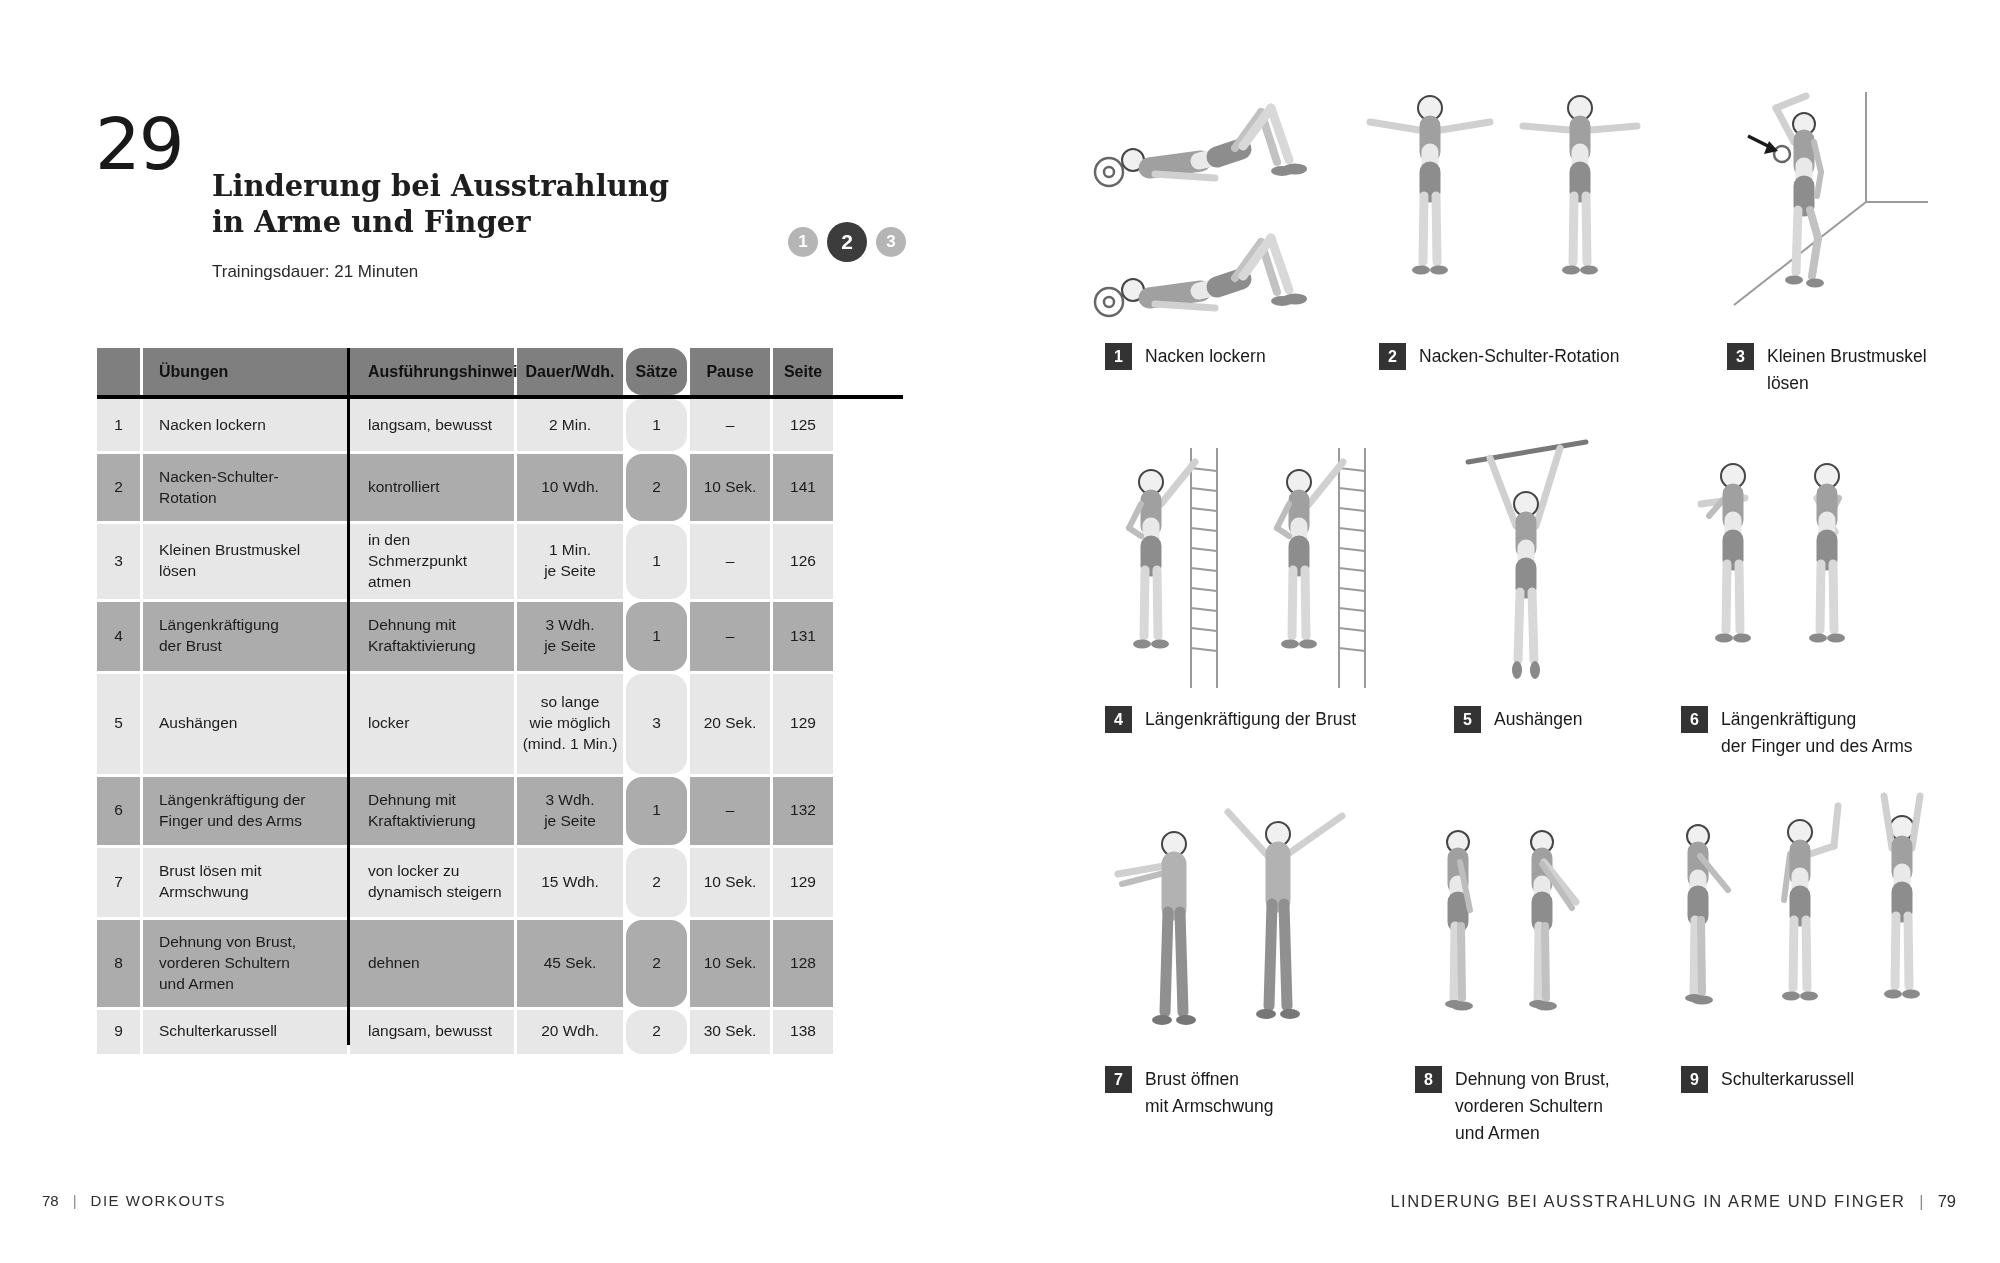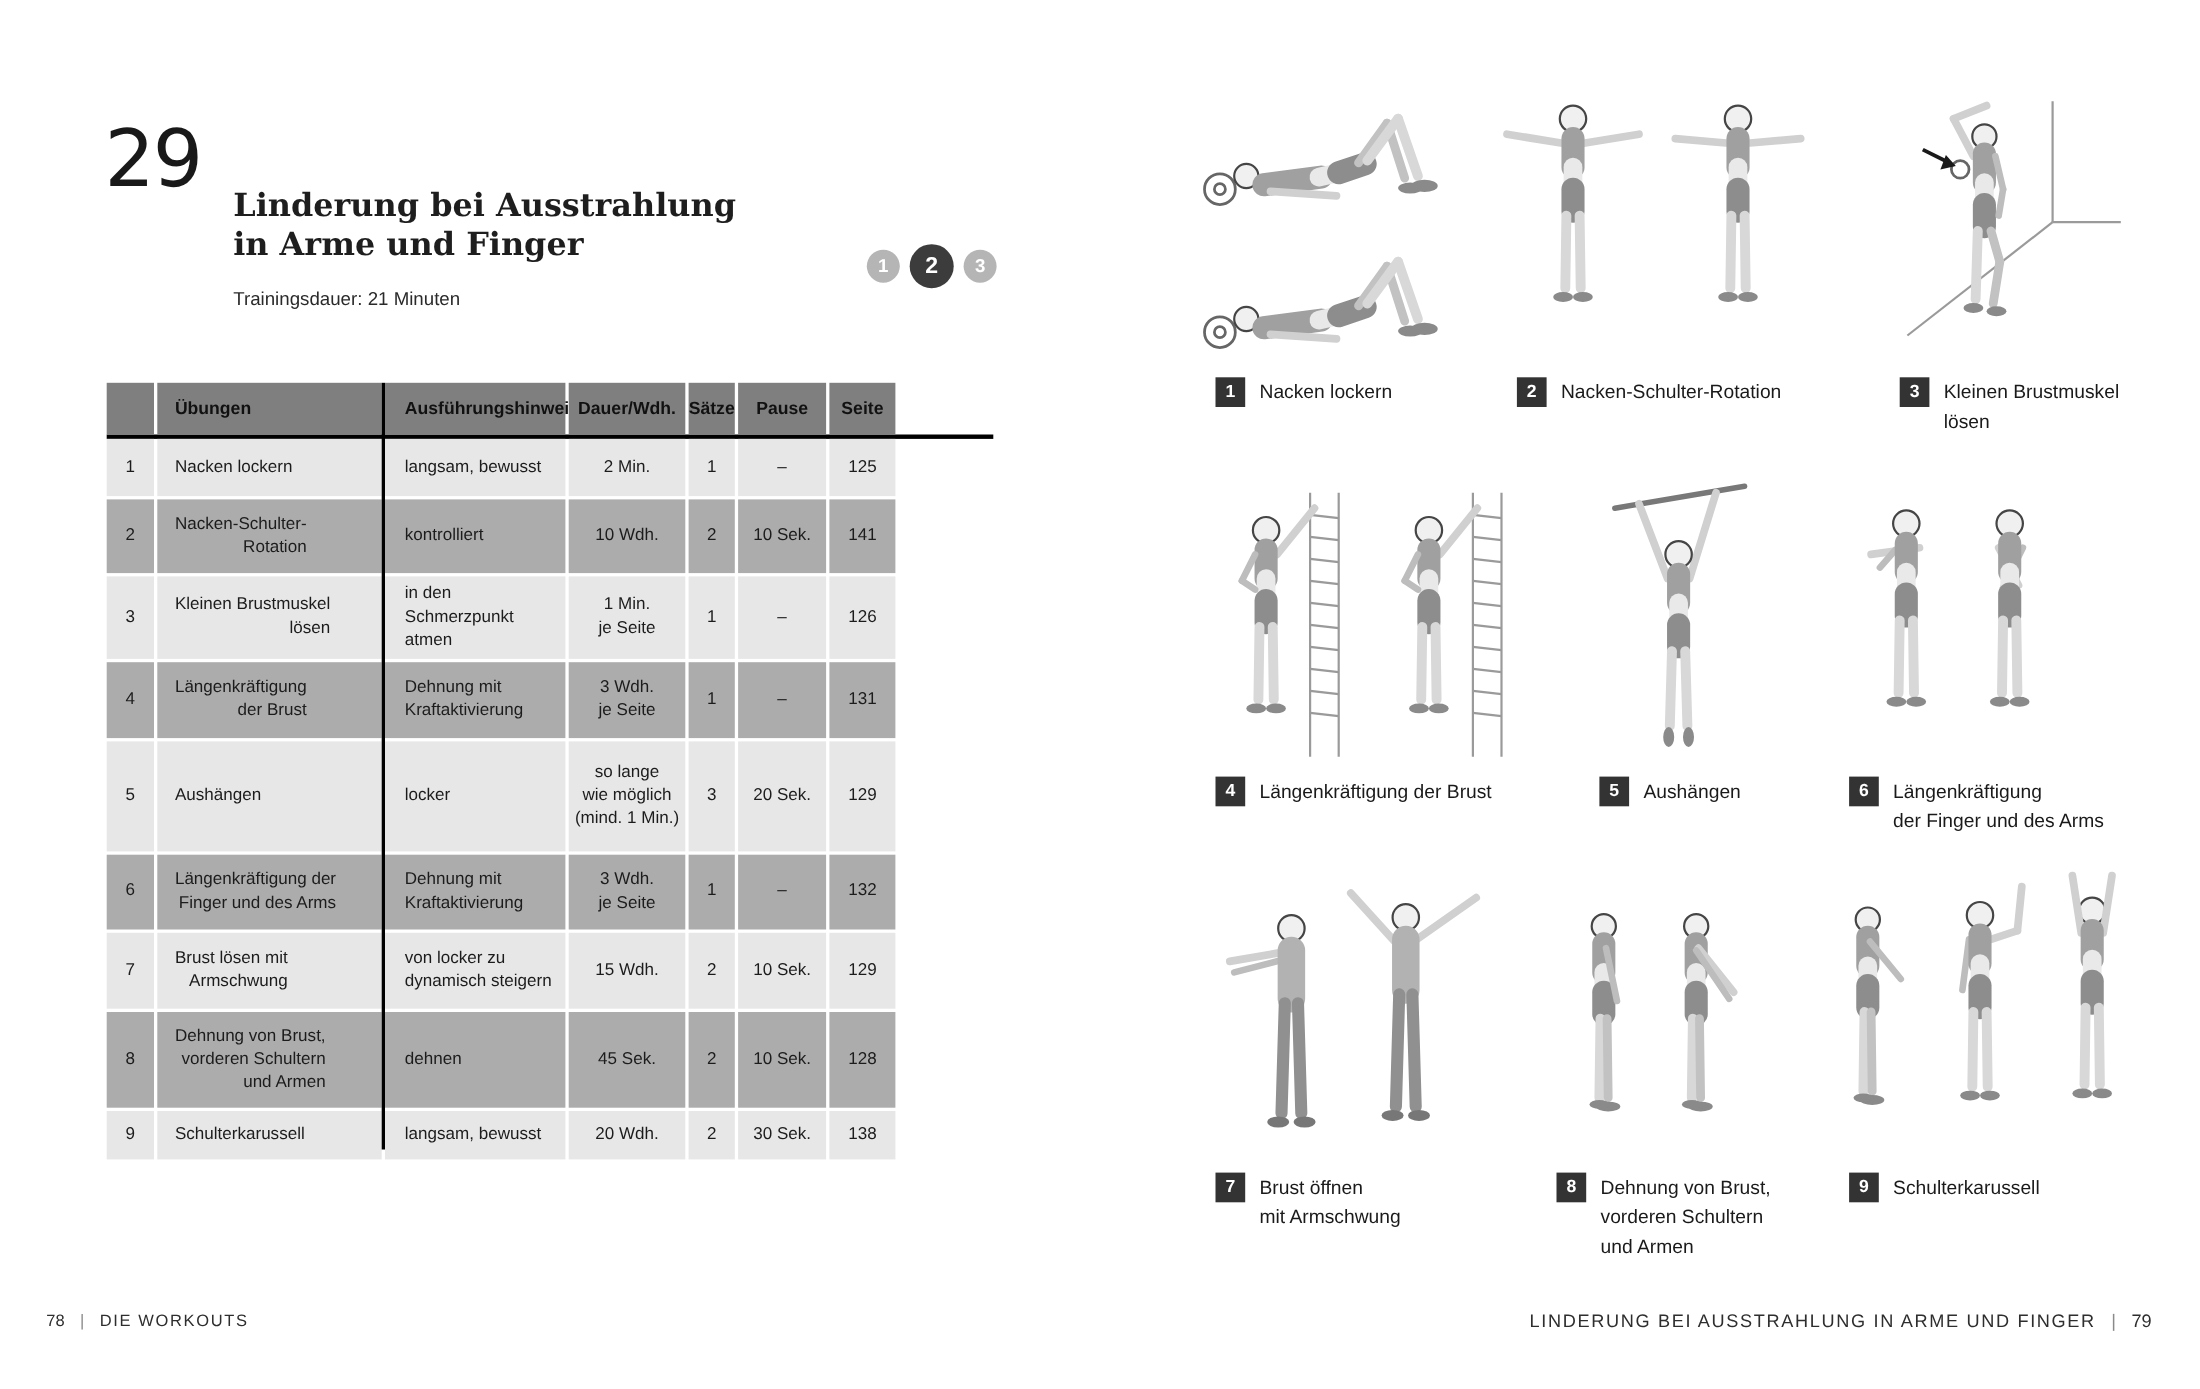--- a/index.html
+++ b/index.html
@@ -19,24 +19,24 @@
          display:flex;align-items:center;justify-content:center;font-size:17px;font-weight:bold;}
   .pcirc.active{width:40px;height:40px;background:#3c3c3c;font-size:21px;}
 
   
   .xtable{position:absolute;left:97px;top:348px;width:806px;}
   .trow{display:flex;margin-bottom:3px;}
   .cell{box-sizing:border-box;display:flex;align-items:center;margin-right:3px;
         font-size:15.5px;line-height:1.35;white-space:pre-line;}
   .cell:last-child{margin-right:0;}
   .c0{width:43px;justify-content:center;}
-  .c1{width:204px;padding:6px 6px 6px 16px;text-align:right;}
+  .c1{width:204px;padding:6px 6px 6px 16px;}
   .c2{width:164px;padding:6px 6px 6px 18px;}
   .c3{width:106px;justify-content:center;text-align:center;}
-  .c4{width:42px;justify-content:center;}
+  .c4{width:61px;justify-content:center;border-radius:16px;}
   .c5{width:80px;justify-content:center;}
   .c6{width:60px;justify-content:center;}
   .thead .cell{background:#7f7f7f;font-weight:bold;color:#111;font-size:16px;}
   .thead{height:47px;border-bottom:4px solid #000;margin-bottom:0;}
   .light .cell{background:#e7e7e7;}
   .dark .cell{background:#acacac;}
   .r1{min-height:52px;}.r2{min-height:67px;}.r3{min-height:70px;}.r4{min-height:69px;}
   .r5{min-height:100px;}.r6{min-height:68px;}.r7{min-height:69px;}.r8{min-height:87px;}
   .r9{min-height:44px;margin-bottom:0;}
   .tdivider{position:absolute;left:347px;top:348px;width:3px;height:697px;background:#000;}

